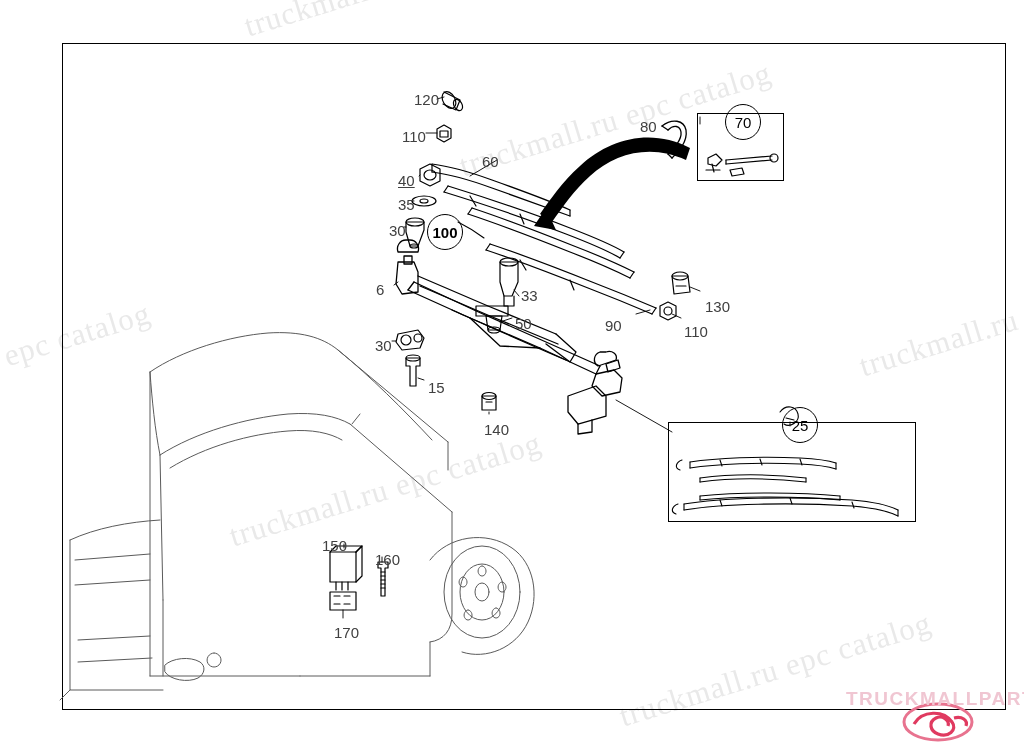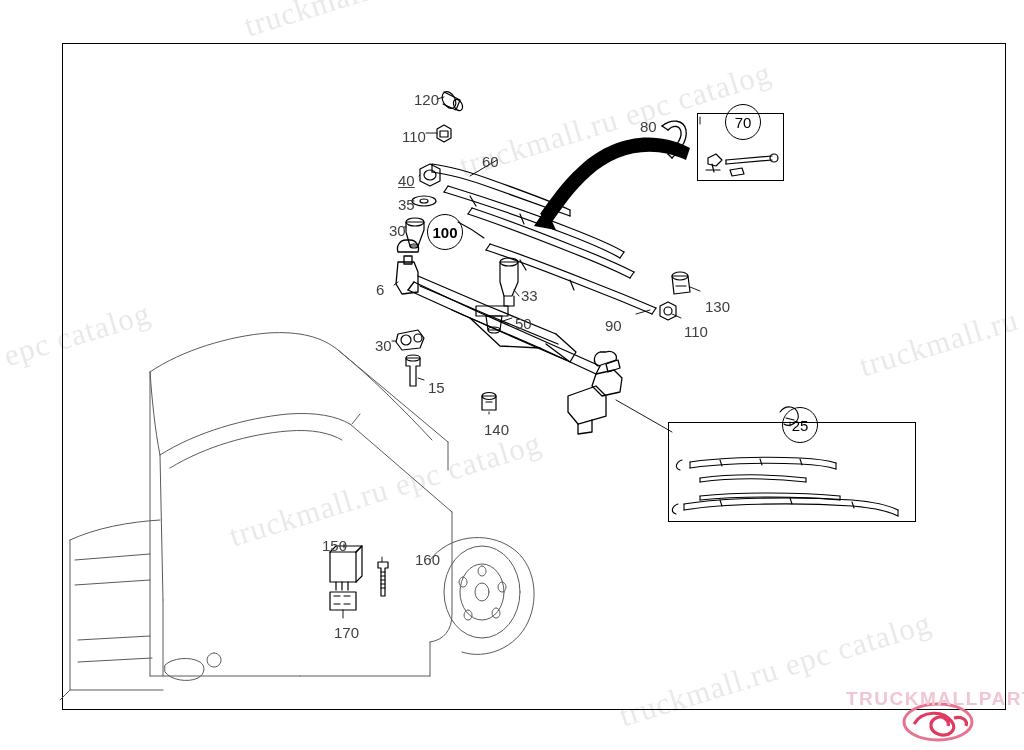--- a/index.html
+++ b/index.html
@@ -385,21 +385,21 @@
   <div class="lbl" style="left:376px;top:281px;">6</div>
   <div class="lbl" style="left:521px;top:287px;">33</div>
   <div class="lbl" style="left:515px;top:315px;">50</div>
   <div class="lbl" style="left:705px;top:298px;text-align:right;">130</div>
   <div class="lbl" style="left:605px;top:317px;">90</div>
   <div class="lbl" style="left:684px;top:323px;">110</div>
   <div class="lbl" style="left:375px;top:337px;">30</div>
   <div class="lbl" style="left:428px;top:379px;">15</div>
   <div class="lbl" style="left:484px;top:421px;text-align:center;">140</div>
   <div class="lbl" style="left:322px;top:537px;">150</div>
-  <div class="lbl" style="left:375px;top:551px;margin-left:40px;">160</div>
+  <div class="lbl" style="left:375px;top:551px;">160</div>
   <div class="lbl" style="left:334px;top:624px;">170</div>
 
   <div id="logo">
     <div id="logo-text">TRUCKMALLPARTS</div>
     <svg width="170" height="58" viewBox="0 0 170 58">
       <g transform="translate(58,18)">
         <ellipse cx="34" cy="18" rx="34" ry="18" fill="none" stroke="#e8738f" stroke-width="3"></ellipse>
         <path d="M10 20 C 18 6, 40 6, 48 18 C 54 26, 44 34, 34 30 C 26 27, 24 18, 32 14
                  C 38 11, 46 16, 44 22" fill="none" stroke="#e03a60" stroke-width="3.2"></path>
         <path d="M50 14 C 58 12, 64 16, 62 22" fill="none" stroke="#e03a60" stroke-width="3.2"></path>

